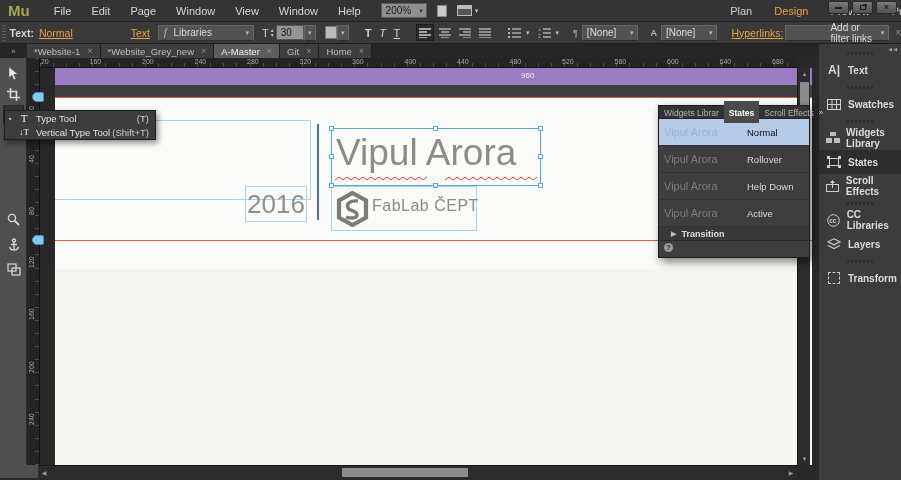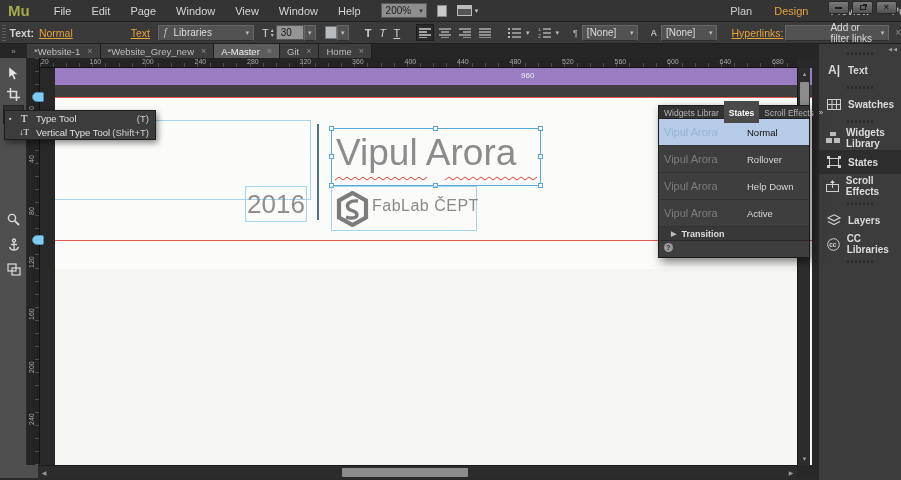--- a/index.html
+++ b/index.html
@@ -555,32 +555,38 @@
           <rect x="0.5" y="4.5" width="12" height="7" fill="none" stroke="#cfcfcf" stroke-width="1"></rect>
           <path d="M6.5 0 L9 3 H4 Z" fill="#cfcfcf"></path>
           <line x1="6.5" y1="3" x2="6.5" y2="8" stroke="#cfcfcf" stroke-width="1"></line>
         </svg>
       </span>
     <span>Scroll Effects</span>
   </div>
   <div class="grip-h"></div>
   <div class="dock-item">
     <span class="dock-ic">
+        <svg width="13" height="13" viewBox="0 0 13 13">
+          <circle cx="6.5" cy="6.5" r="5.8" fill="none" stroke="#cfcfcf" stroke-width="1"></circle>
+          <text x="2.2" y="9" font-size="6.5" fill="#cfcfcf" font-family="sans-serif">cc</text>
+        </svg>
+      </span>
+    <span>CC Libraries</span>
+  </div>
+  <div class="dock-item">
+    <span class="dock-ic">
         <svg width="14" height="12" viewBox="0 0 14 12">
           <g fill="none" stroke="#cfcfcf" stroke-width="1.2">
             <path d="M7 0.8 L13 3.8 L7 6.8 L1 3.8 Z"></path>
             <path d="M1 7.5 L7 10.5 L13 7.5"></path>
           </g>
         </svg>
       </span>
     <span>Layers</span>
   </div>
-  <div class="dock-item">
-    <span class="dock-ic">
-        <svg width="13" height="13" viewBox="0 0 13 13">
-          <circle cx="6.5" cy="6.5" r="5.8" fill="none" stroke="#cfcfcf" stroke-width="1"></circle>
-          <text x="2.2" y="9" font-size="6.5" fill="#cfcfcf" font-family="sans-serif">cc</text>
-        </svg>
-      </span>
-    <span>CC Libraries</span>
-  </div>
   <div class="grip-h"></div>
+  <div class="dock-item">
+    <span class="dock-ic">
+        <span class="transform-ic"></span>
+      </span>
+    <span>Transform</span>
+  </div>
 </div>
 
 </body></html>

